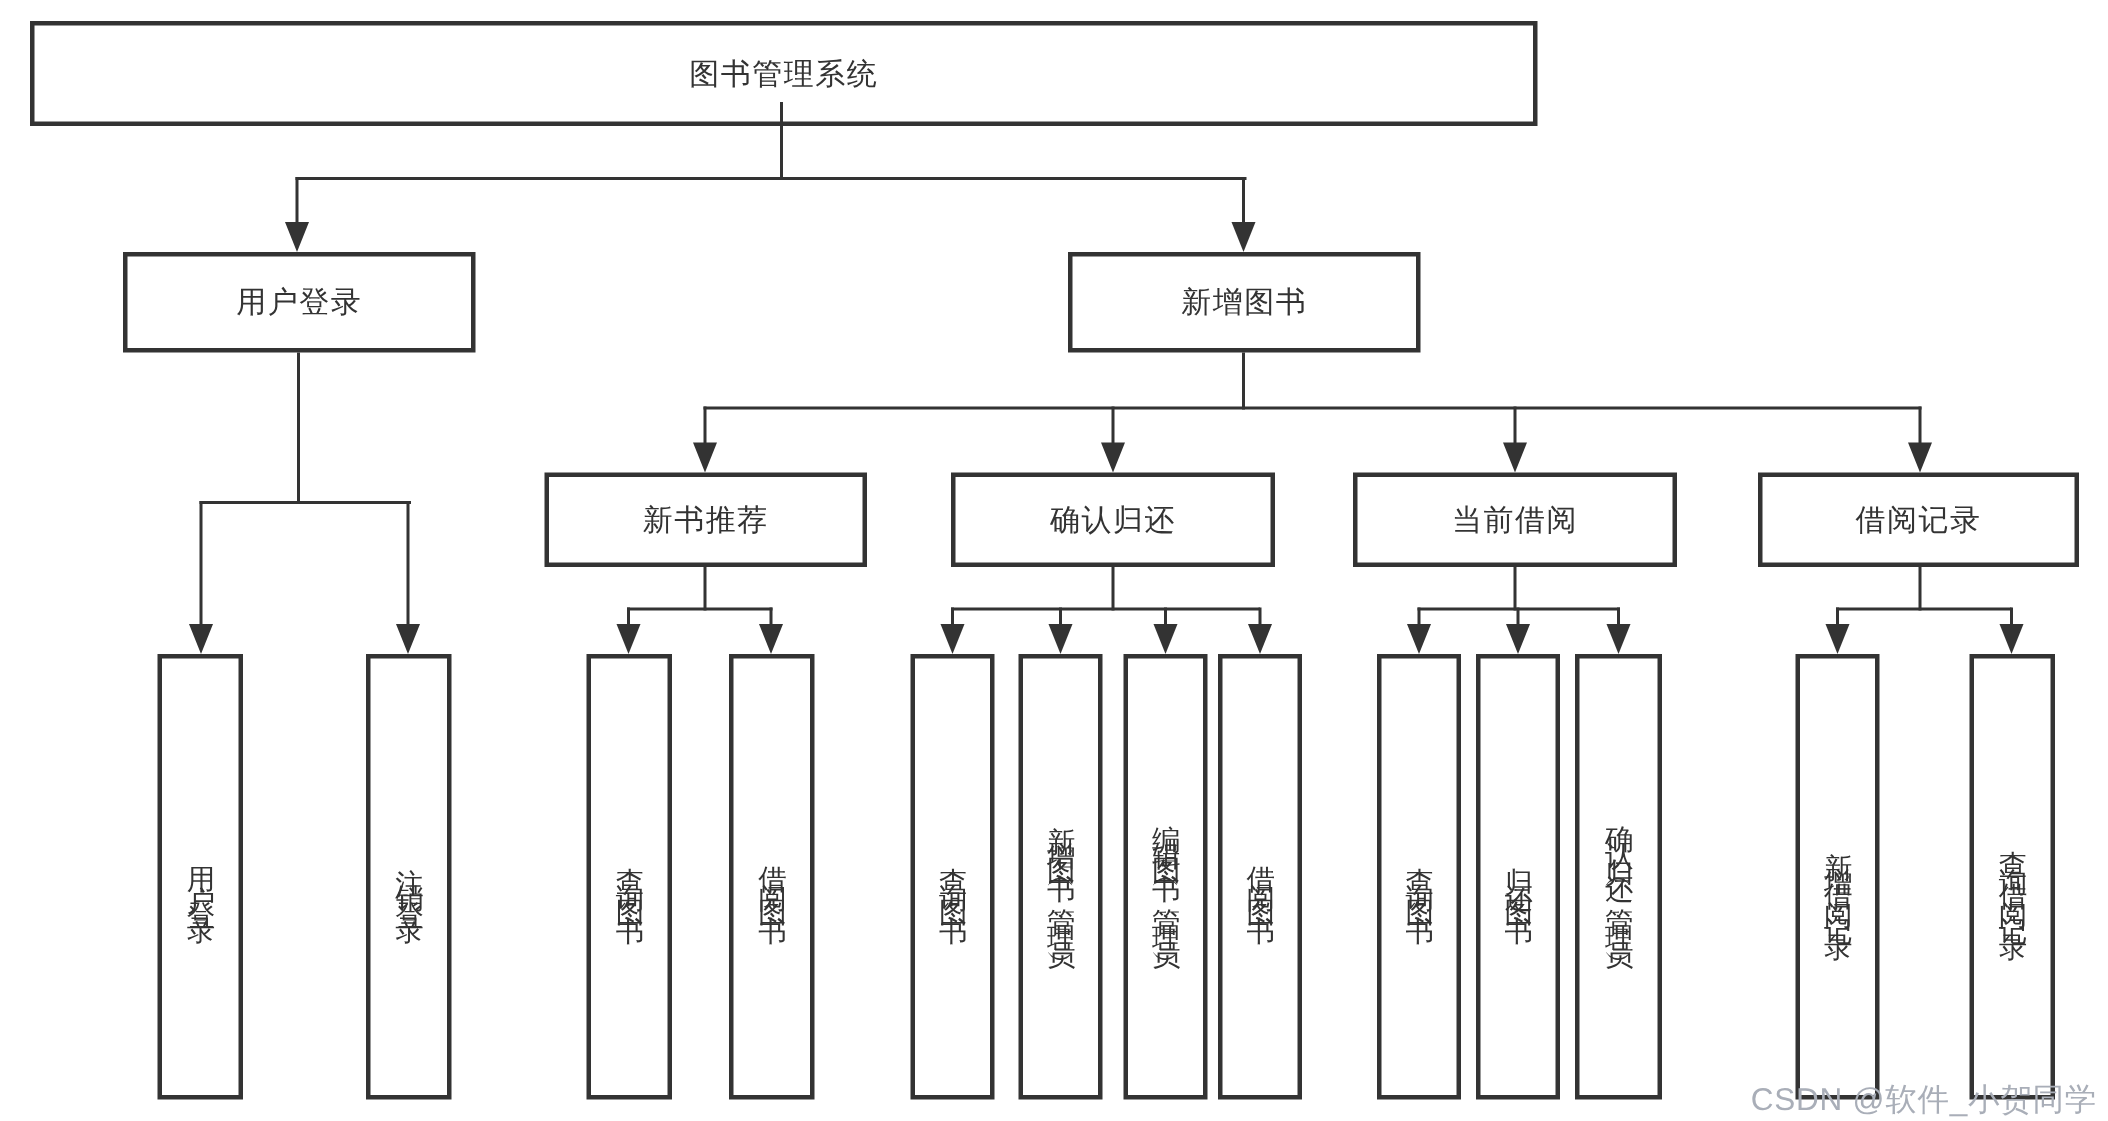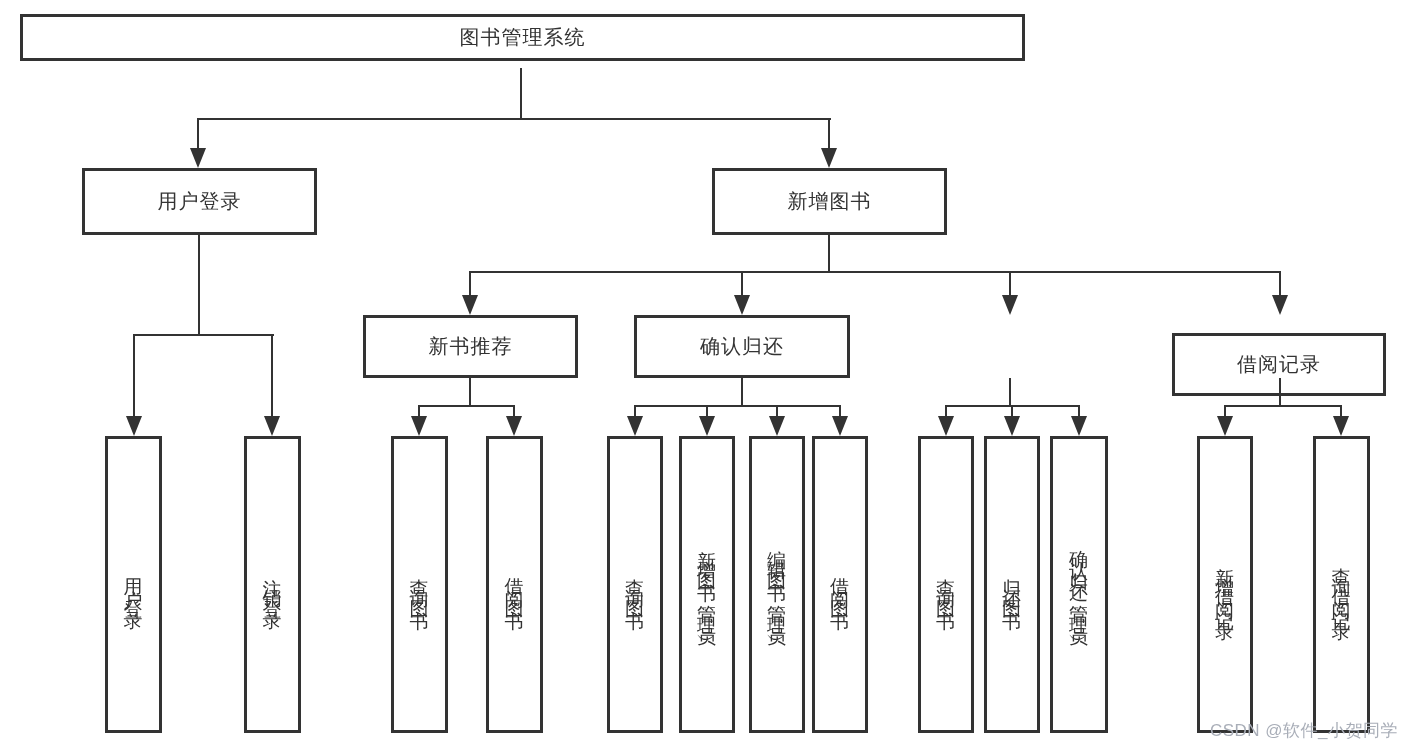--- a/index.html
+++ b/index.html
@@ -21,29 +21,29 @@
   }
   .vl { position:absolute; width:2px; background:#333333; }
   .hl { position:absolute; height:2px; background:#333333; }
   .ar {
     position:absolute; width:0; height:0;
     border-left:8px solid transparent; border-right:8px solid transparent;
     border-top:20px solid #333333;
   }
   .watermark {
     position:absolute; top:719px; right:7px;
-    font-size:17px; color:#a9aeb8; letter-spacing:0.5px; white-space:nowrap;
+    font-size:21px; color:#a9aeb8; letter-spacing:0.5px; white-space:nowrap;
   }
 </style>
 </head>
 <body>
 
 <div id="stage">
 
-  <div class="box" style="left:20px;top:14px;width:1005px;height:47px;">
+  <div class="box" style="left:20px;top:14px;width:1005px;height:70px;">
     <span class="hlabel">图书管理系统</span>
   </div>
 
   <div class="vl" style="left:520px;top:68px;height:51px;"></div>
   <div class="hl" style="left:197px;top:118px;width:634px;"></div>
   <div class="vl" style="left:197px;top:118px;height:33px;"></div>
   <div class="ar" style="left:190px;top:148px;"></div>
   <div class="vl" style="left:828px;top:118px;height:33px;"></div>
   <div class="ar" style="left:821px;top:148px;"></div>
 
@@ -71,21 +71,24 @@
   <div class="ar" style="left:1002px;top:295px;"></div>
   <div class="vl" style="left:1279px;top:271px;height:26px;"></div>
   <div class="ar" style="left:1272px;top:295px;"></div>
 
   <div class="box" style="left:363px;top:315px;width:215px;height:63px;">
     <span class="hlabel">新书推荐</span>
   </div>
   <div class="box" style="left:634px;top:315px;width:216px;height:63px;">
     <span class="hlabel">确认归还</span>
   </div>
-  <div class="box" style="left:1172px;top:333px;width:214px;height:63px;">
+  <div class="box" style="left:902px;top:315px;width:216px;height:63px;">
+    <span class="hlabel">当前借阅</span>
+  </div>
+  <div class="box" style="left:1172px;top:315px;width:214px;height:63px;">
     <span class="hlabel">借阅记录</span>
   </div>
 
   <div class="vl" style="left:469px;top:378px;height:29px;"></div>
   <div class="hl" style="left:418px;top:405px;width:97px;"></div>
   <div class="vl" style="left:418px;top:405px;height:14px;"></div>
   <div class="ar" style="left:411px;top:416px;"></div>
   <div class="vl" style="left:513px;top:405px;height:14px;"></div>
   <div class="ar" style="left:506px;top:416px;"></div>
 

